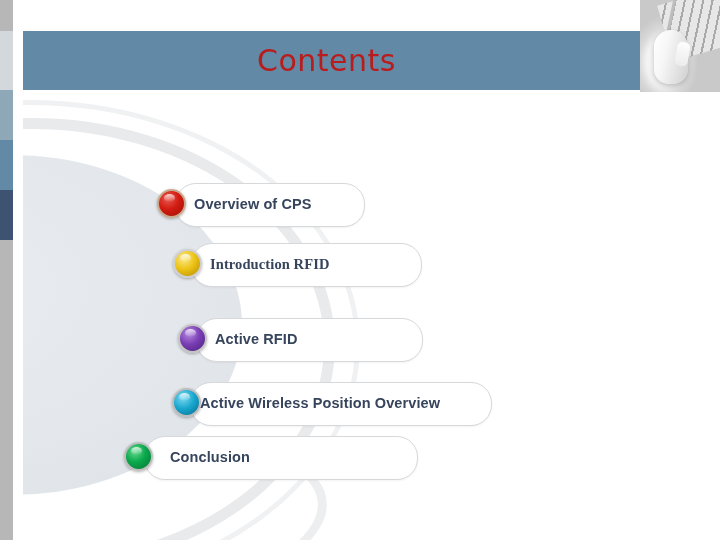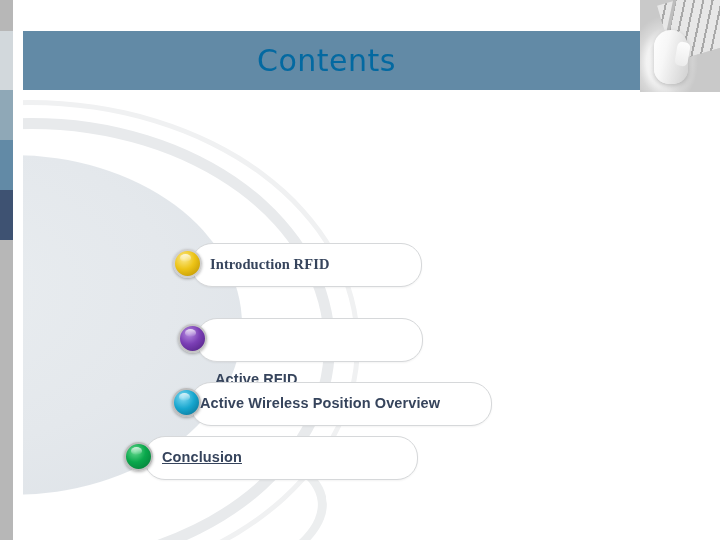--- a/index.html
+++ b/index.html
@@ -13,21 +13,21 @@
   .edge-seg{position:absolute;left:0;width:13px;}
 
   
   .edge-strip2{position:absolute;left:13px;top:0;width:10px;height:540px;background:#ffffff;z-index:5;}
 
   
   .title-bar{position:absolute;left:13px;top:31px;width:627px;height:59px;
              background:#628aa6;z-index:4;}
   .title-text{position:absolute;left:13px;top:31px;width:627px;height:59px;
               display:flex;align-items:center;justify-content:center;
-              color:#0369a1;font-size:30px;font-weight:400;letter-spacing:.5px;
+              color:#b91c1c;font-size:30px;font-weight:400;letter-spacing:.5px;
               font-family:"DejaVu Sans","Liberation Sans",sans-serif;z-index:7;}
 
   
   .photo{position:absolute;right:0;top:0;width:80px;height:92px;z-index:8;overflow:hidden;
          background:
            radial-gradient(ellipse 34px 46px at 24px 62px, #fbfbfb 0%, #f2f2f2 52%, #d8d8d8 74%, #c9c9c9 100%),
            linear-gradient(150deg,#cfcfcf 0%,#bdbdbd 30%,#d5d5d5 60%,#c2c2c2 100%);
          filter:grayscale(1);}
   .photo .kb{position:absolute;right:-6px;top:-4px;width:62px;height:58px;
              background:
@@ -111,43 +111,50 @@
 
   <div class="photo">
     <div class="kb"></div>
     <div class="cable"></div>
     <div class="mouse-body">
       <div class="mouse-btn"></div>
     </div>
   </div>
 
   <div class="content-list" id="content-list">
+      <div class="row" style="left: 0px; top: 183px; width: 720px;">
+        <div class="pill" style="left: 175px; width: 188px;"></div>
+        <div class="dot red" style="left: 157px; top: 6px;">
+          <div class="gloss"></div>
+        </div>
+        <div class="pill-label" style="left: 194px;">Overview of CPS</div>
+      </div>
       <div class="row" style="left: 0px; top: 243px; width: 720px; font-family: Liberation Serif, serif;">
         <div class="pill" style="left: 191px; width: 229px;"></div>
         <div class="dot yellow" style="left: 173px; top: 6px;">
           <div class="gloss"></div>
         </div>
         <div class="pill-label" style="left: 210px;">Introduction RFID</div>
       </div>
       <div class="row" style="left: 0px; top: 318px; width: 720px;">
         <div class="pill" style="left: 196px; width: 225px;"></div>
         <div class="dot purple" style="left: 178px; top: 6px;">
           <div class="gloss"></div>
         </div>
-        <div class="pill-label" style="left: 215px; margin-top: 40px;">Active RFID</div>
+        <div class="pill-label" style="left: 215px;">Active RFID</div>
       </div>
       <div class="row" style="left: 0px; top: 382px; width: 720px;">
         <div class="pill" style="left: 190px; width: 300px;"></div>
         <div class="dot cyan" style="left: 172px; top: 6px;">
           <div class="gloss"></div>
         </div>
         <div class="pill-label" style="left: 200px;">Active Wireless Position Overview</div>
       </div>
       <div class="row" style="left: 0px; top: 436px; width: 720px;">
         <div class="pill" style="left: 144px; width: 272px;"></div>
         <div class="dot green" style="left: 124px; top: 6px;">
           <div class="gloss"></div>
         </div>
-        <div class="pill-label" style="left: 162px; text-decoration: underline;">Conclusion</div>
+        <div class="pill-label" style="left: 170px;">Conclusion</div>
       </div>
     </div>
 
 </div>
 
 </body></html>

